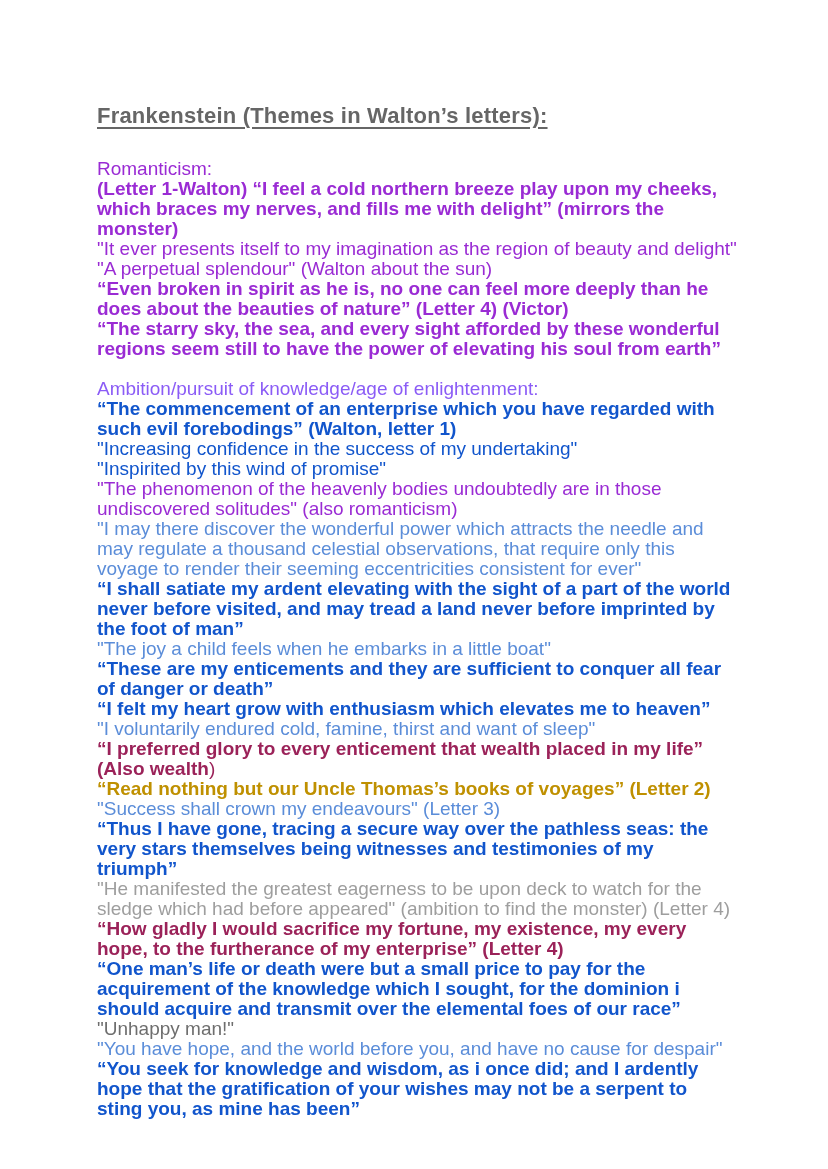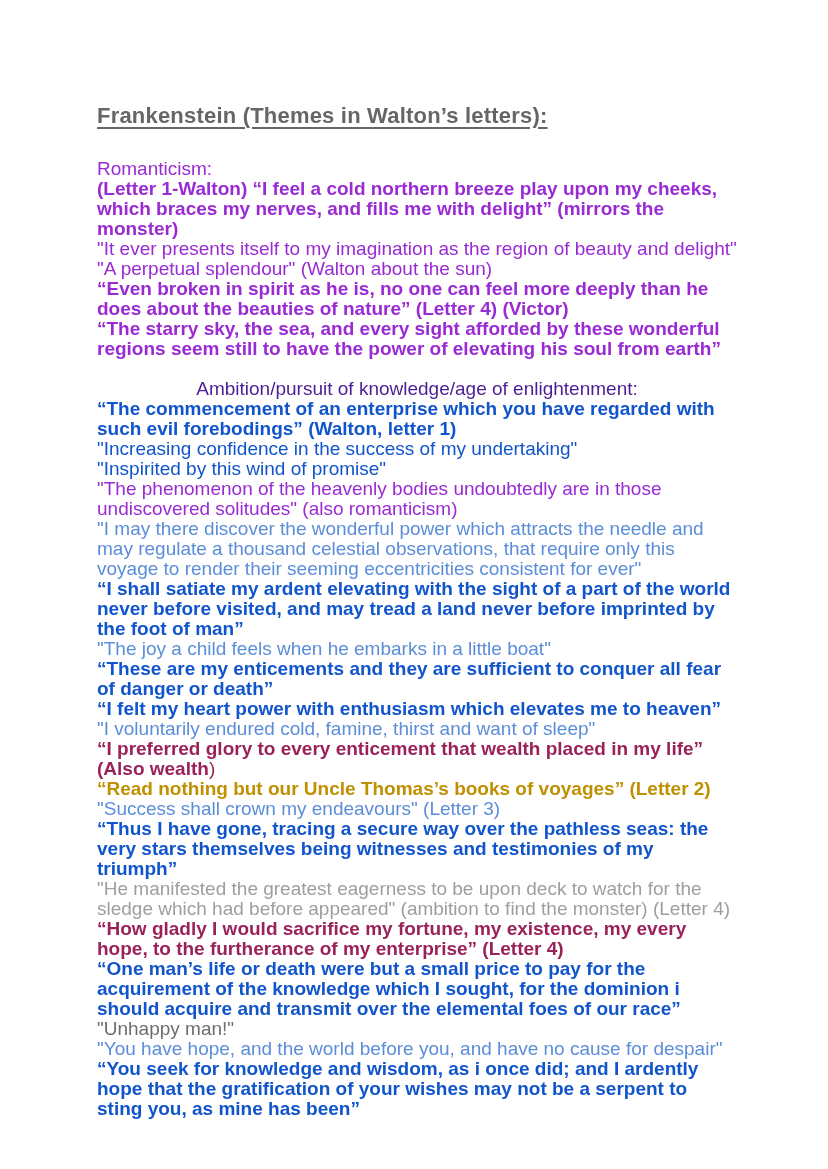--- a/index.html
+++ b/index.html
@@ -47,30 +47,30 @@
     <div>
         <div class="section">
           <p class="line" style="color: rgb(154, 43, 212);"><span>Romanticism:</span></p>
           <p class="line" style="color: rgb(154, 43, 212);"><span class="bold">(Letter 1-Walton) “I feel a cold northern breeze play upon my cheeks, which braces my nerves, and fills me with delight” (mirrors the monster)</span></p>
           <p class="line" style="color: rgb(154, 43, 212);"><span>"It ever presents itself to my imagination as the region of beauty and delight"</span></p>
           <p class="line" style="color: rgb(154, 43, 212);"><span>"A perpetual splendour" (Walton about the sun)</span></p>
           <p class="line" style="color: rgb(154, 43, 212);"><span class="bold">“Even broken in spirit as he is, no one can feel more deeply than he does about the beauties of nature” (Letter 4) (Victor)</span></p>
           <p class="line" style="color: rgb(154, 43, 212);"><span class="bold">“The starry sky, the sea, and every sight afforded by these wonderful regions seem still to have the power of elevating his soul from earth”</span></p>
         </div>
         <div class="section">
-          <p class="line" style="color: #4c1d95; text-align: center;"><span>Ambition/pursuit of knowledge/age of enlightenment:</span></p>
+          <p class="line" style="color: #8b5cf6;"><span>Ambition/pursuit of knowledge/age of enlightenment:</span></p>
           <p class="line" style="color: rgb(17, 85, 204);"><span class="bold">“The commencement of an enterprise which you have regarded with such evil forebodings” (Walton, letter 1)</span></p>
           <p class="line" style="color: rgb(17, 85, 204);"><span>"Increasing confidence in the success of my undertaking"</span></p>
           <p class="line" style="color: rgb(17, 85, 204);"><span>"Inspirited by this wind of promise"</span></p>
           <p class="line" style="color: rgb(154, 43, 212);"><span>"The phenomenon of the heavenly bodies undoubtedly are in those undiscovered solitudes" (also romanticism)</span></p>
           <p class="line" style="color: rgb(91, 141, 217);"><span>"I may there discover the wonderful power which attracts the needle and may regulate a thousand celestial observations, that require only this voyage to render their seeming eccentricities consistent for ever"</span></p>
           <p class="line" style="color: rgb(17, 85, 204);"><span class="bold">“I shall satiate my ardent elevating with the sight of a part of the world never before visited, and may tread a land never before imprinted by the foot of man”</span></p>
           <p class="line" style="color: rgb(91, 141, 217);"><span>"The joy a child feels when he embarks in a little boat"</span></p>
           <p class="line" style="color: rgb(17, 85, 204);"><span class="bold">“These are my enticements and they are sufficient to conquer all fear of danger or death”</span></p>
-          <p class="line" style="color: rgb(17, 85, 204);"><span class="bold">“I felt my heart power with enthusiasm which elevates me to heaven”</span></p>
+          <p class="line" style="color: rgb(17, 85, 204);"><span class="bold">“I felt my heart grow with enthusiasm which elevates me to heaven”</span></p>
           <p class="line" style="color: rgb(91, 141, 217);"><span>"I voluntarily endured cold, famine, thirst and want of sleep"</span></p>
           <p class="line" style="color: rgb(155, 34, 89);"><span class="bold">“I preferred glory to every enticement that wealth placed in my life” (Also wealth</span><span>)</span></p>
           <p class="line" style="color: rgb(191, 144, 0);"><span class="bold">“Read nothing but our Uncle Thomas’s books of voyages” (Letter 2)</span></p>
           <p class="line" style="color: rgb(91, 141, 217);"><span>"Success shall crown my endeavours" (Letter 3)</span></p>
           <p class="line" style="color: rgb(17, 85, 204);"><span class="bold">“Thus I have gone, tracing a secure way over the pathless seas: the very stars themselves being witnesses and testimonies of my triumph”</span></p>
           <p class="line" style="color: rgb(158, 158, 158);"><span>"He manifested the greatest eagerness to be upon deck to watch for the sledge which had before appeared" (ambition to find the monster) (Letter 4)</span></p>
           <p class="line" style="color: rgb(155, 34, 89);"><span class="bold">“How gladly I would sacrifice my fortune, my existence, my every hope, to the furtherance of my enterprise” (Letter 4)</span></p>
           <p class="line" style="color: rgb(17, 85, 204);"><span class="bold">“One man’s life or death were but a small price to pay for the acquirement of the knowledge which I sought, for the dominion i should acquire and transmit over the elemental foes of our race”</span></p>
           <p class="line" style="color: rgb(110, 110, 110);"><span>"Unhappy man!"</span></p>
           <p class="line" style="color: rgb(91, 141, 217);"><span>"You have hope, and the world before you, and have no cause for despair"</span></p>

